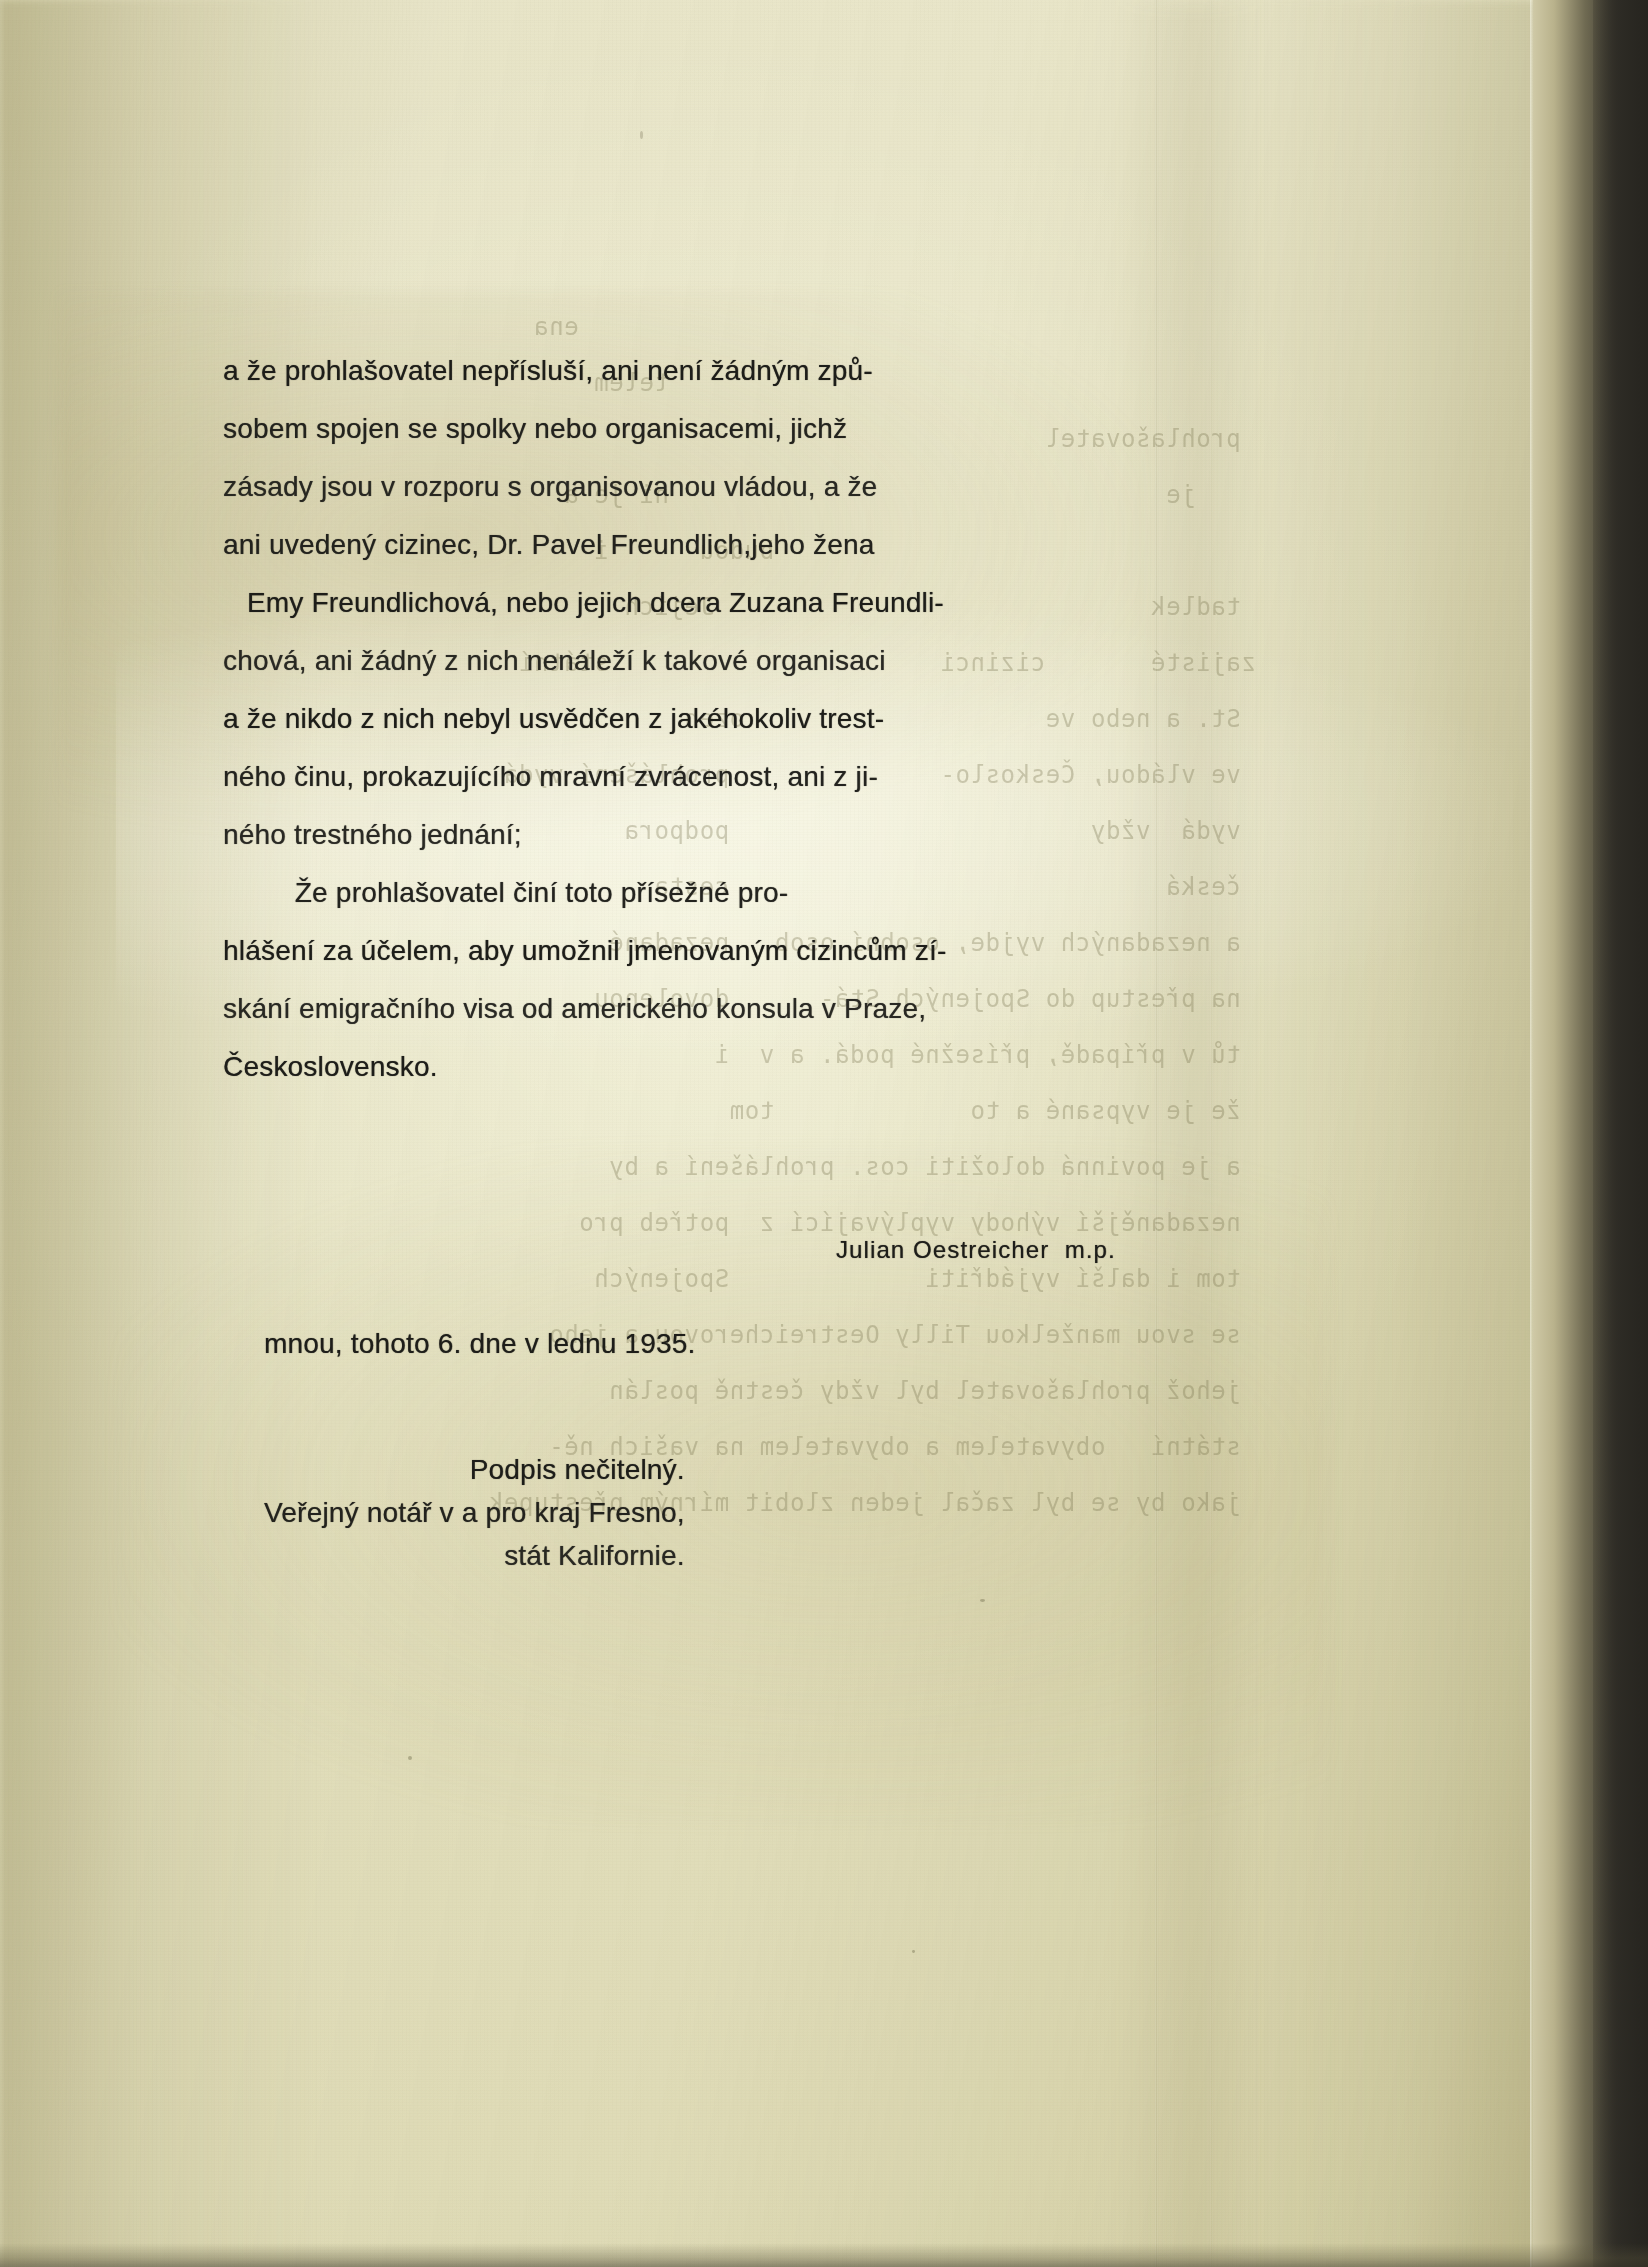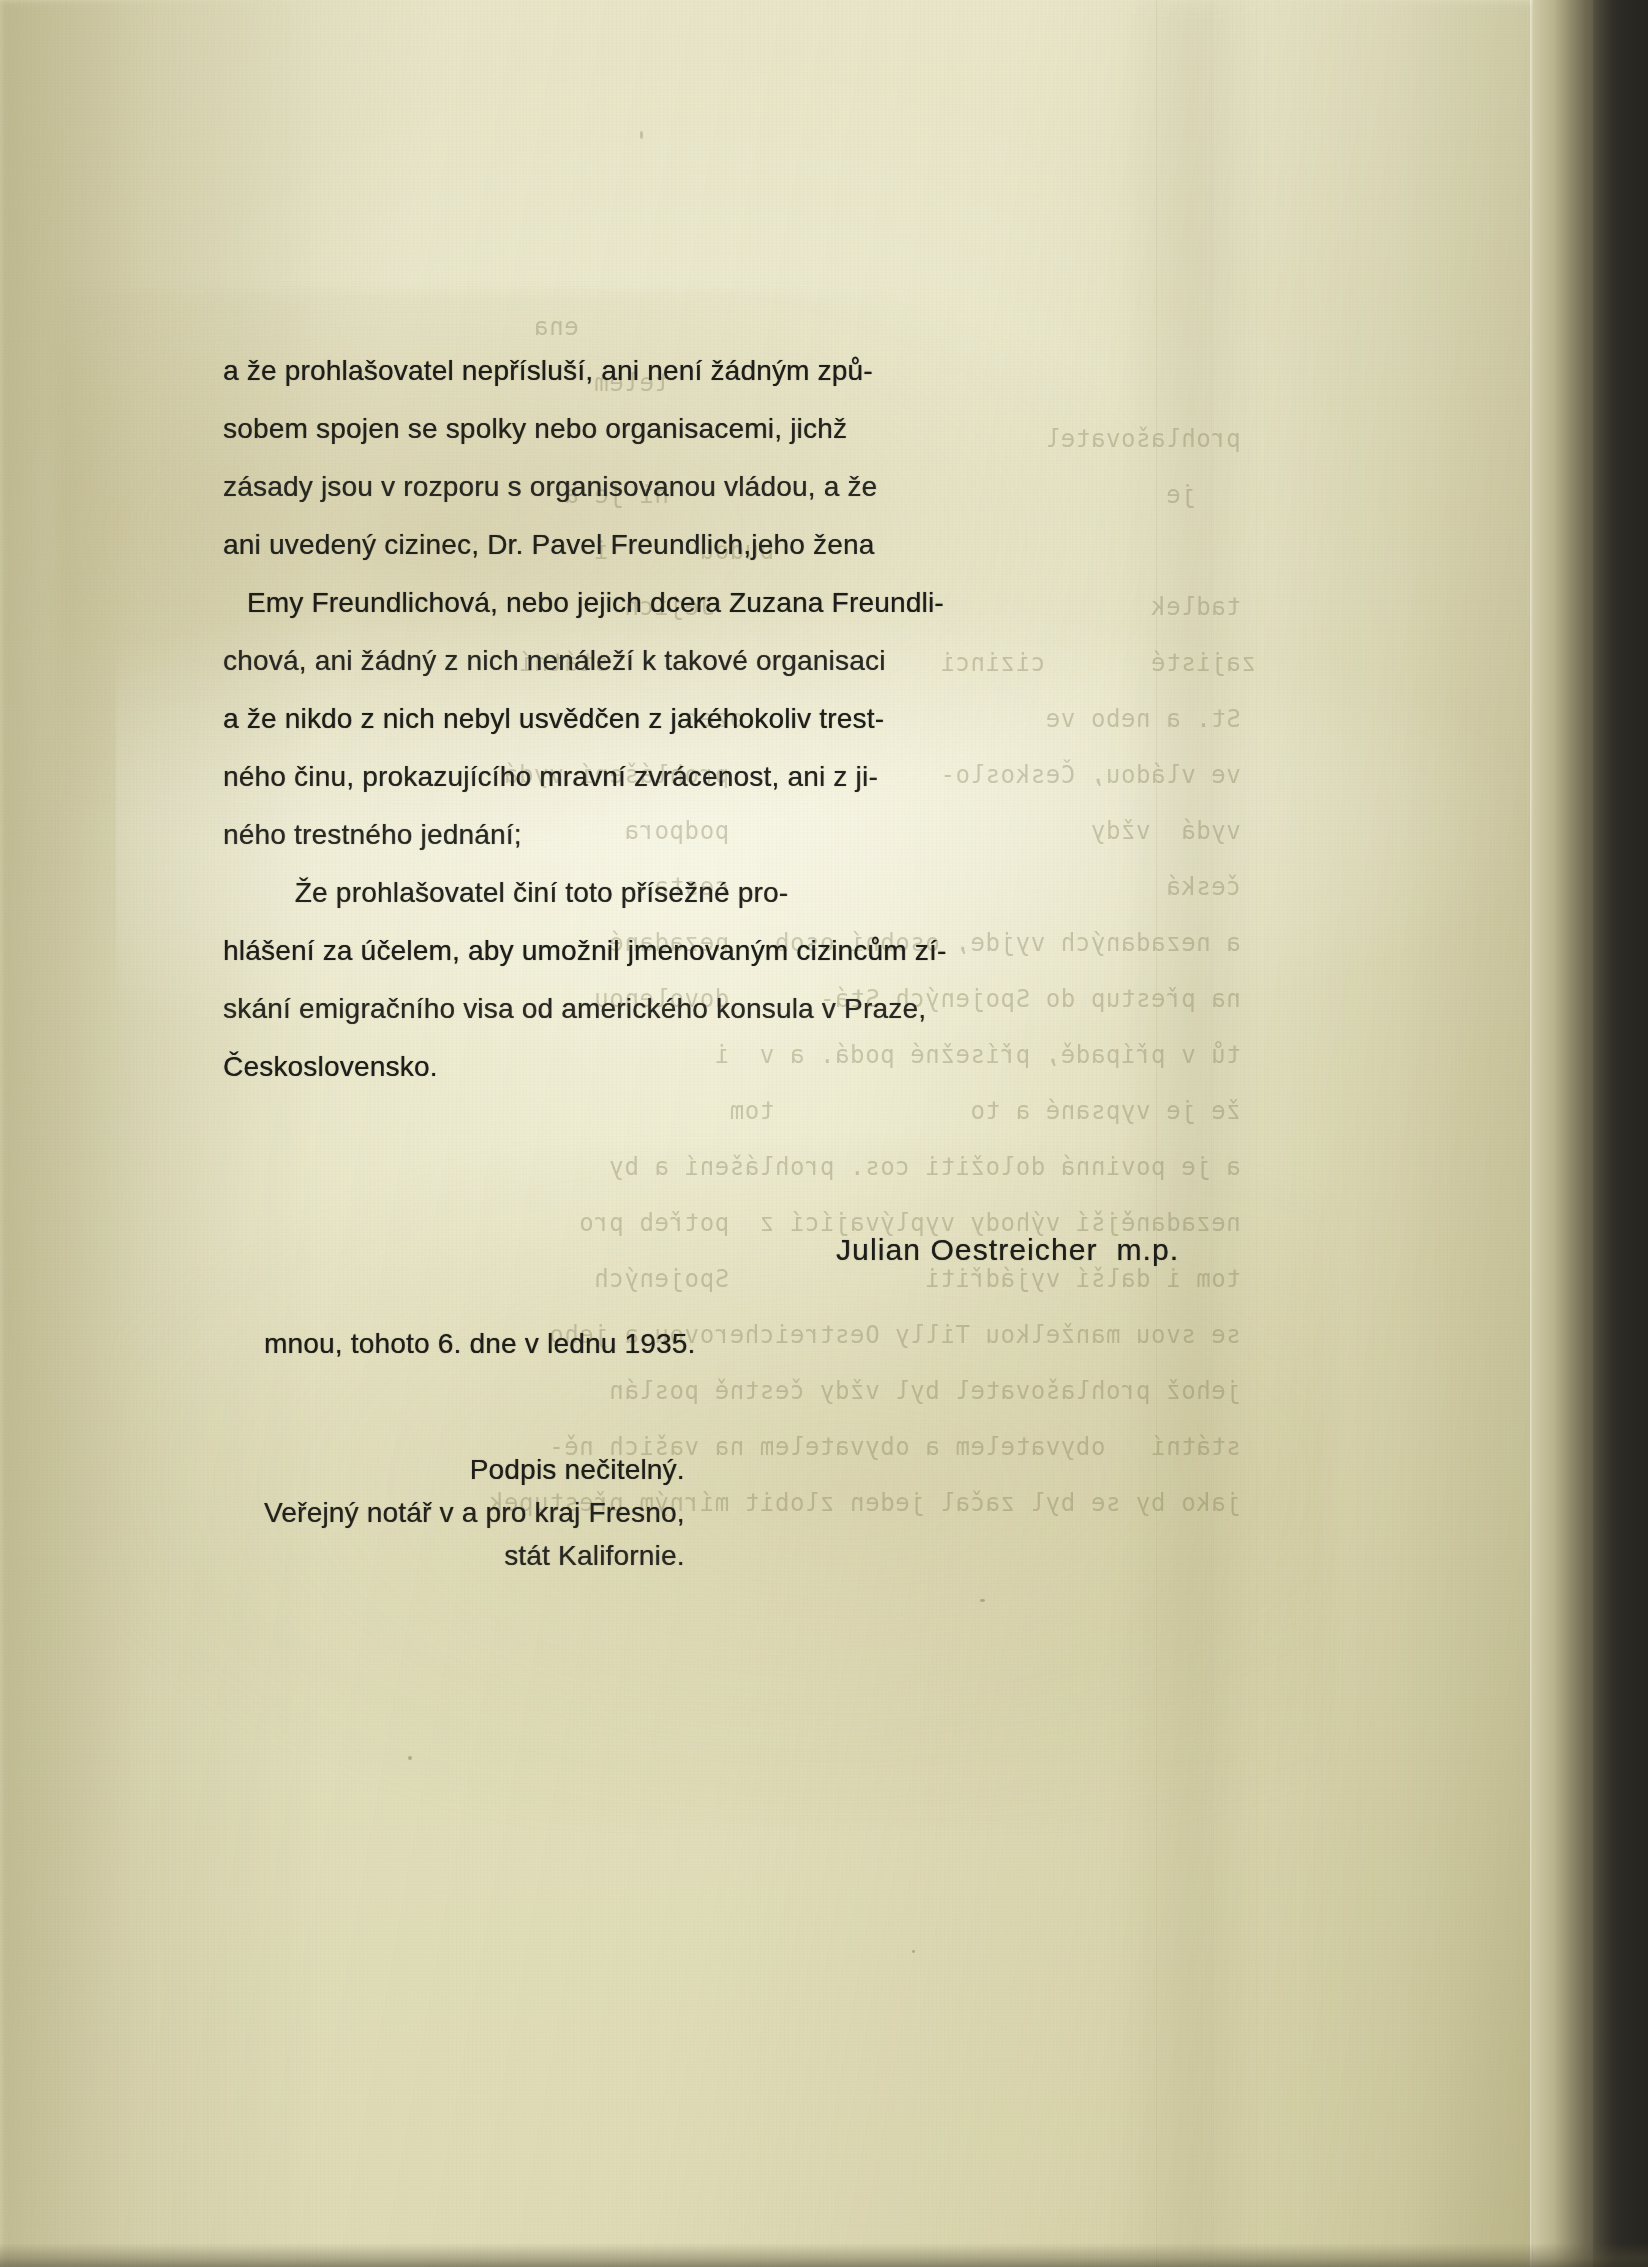--- a/index.html
+++ b/index.html
@@ -136,21 +136,21 @@
     position: absolute;
     white-space: pre;
     font-family: Liberation Sans, sans-serif;
     font-size: 28px;
     line-height: 58px;
     letter-spacing: 0.2px;
     color: #1d1d19;
     text-shadow: 0 0 1.1px rgba(30,30,25,0.55), 0.4px 0.3px 0.6px rgba(40,38,30,0.35);
   }
   .body-main { left: 223px; top: 342px; }
-  .signature { left: 836px; top: 1221px; font-size: 30px; letter-spacing: 1.1px; }
+  .signature { left: 836px; top: 1221px; font-size: 24px; letter-spacing: 1.1px; }
   .notary-1 { left: 264px; top: 1322px; line-height: 43px; }
   .notary-2 { left: 264px; top: 1448px; line-height: 43px; text-align: right; }
 
   
   .block .l { display: block; }
   .block .l:nth-child(2n) { opacity: 0.97; }
   .block .l:nth-child(3n) { opacity: 0.94; }
 
   .dust {
     position: absolute;

